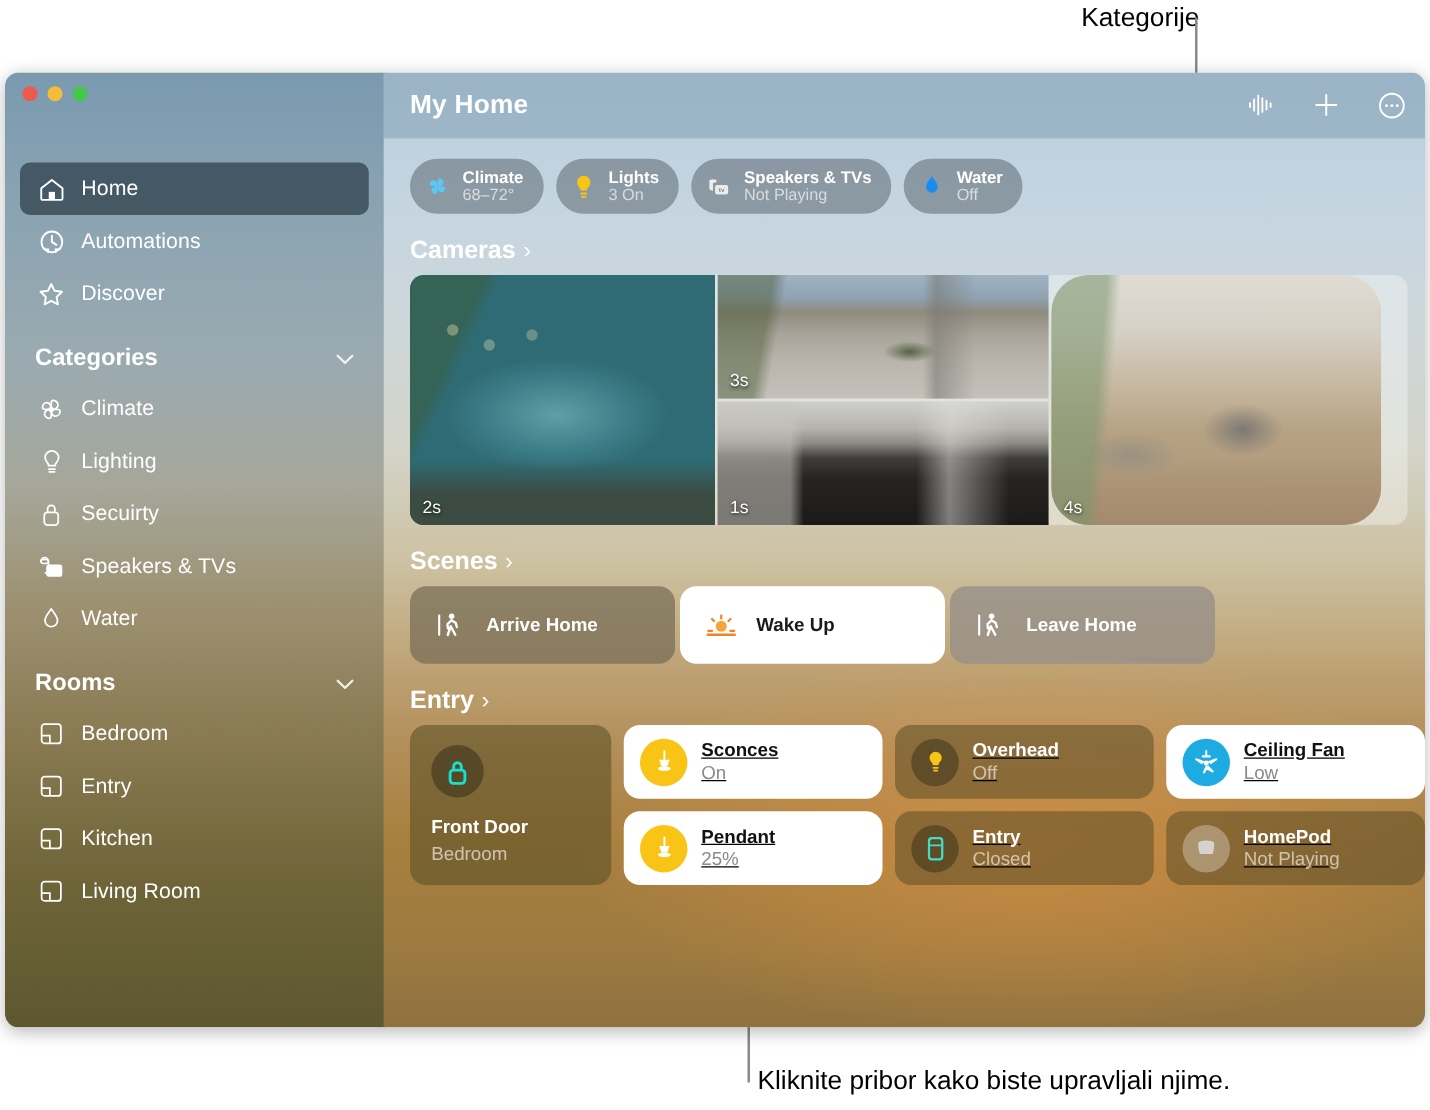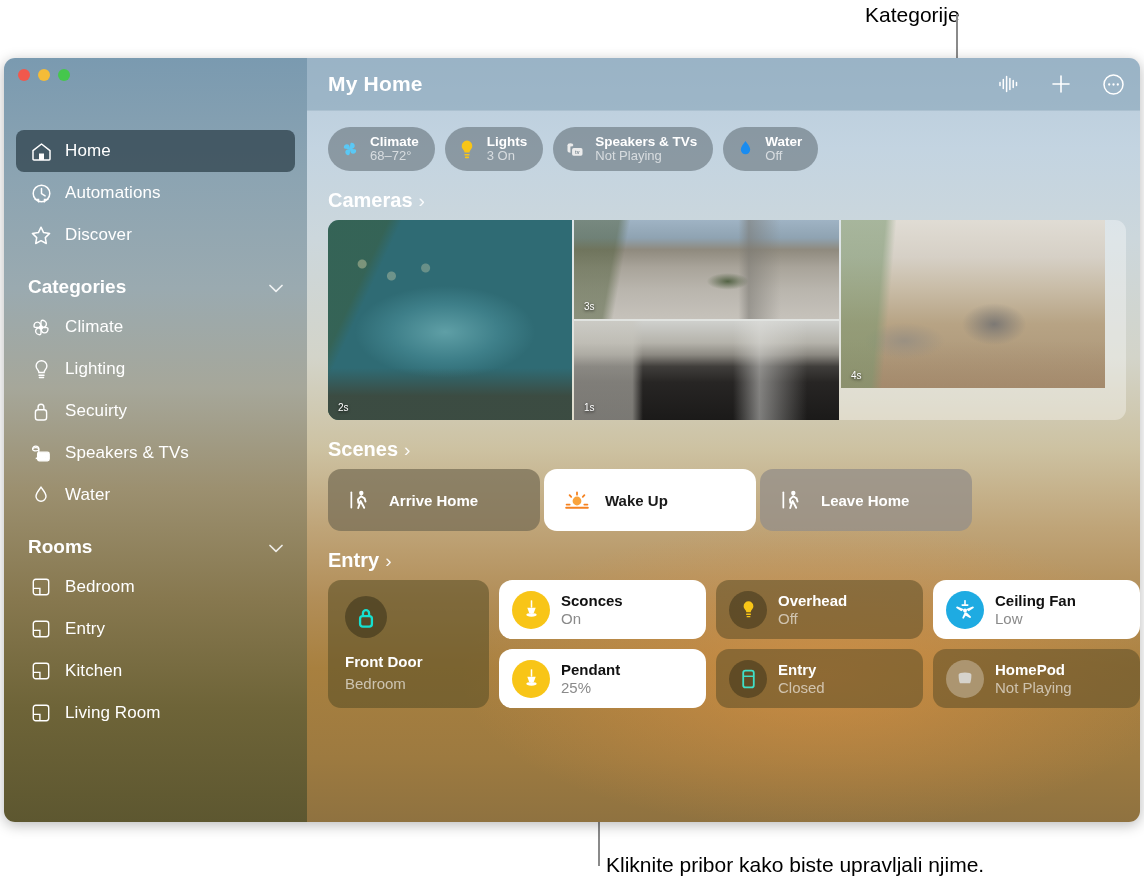--- a/index.html
+++ b/index.html
@@ -146,28 +146,28 @@
   
   .cams {
     margin-left: 21px; width: 798px; height: 200px;
     border-radius: 11px; overflow: hidden;
     display: flex; gap: 2px;
     background: rgba(255,255,255,.35);
   }
   .cam { position: relative; overflow: hidden; }
   .cam .ts {
     position: absolute; left: 10px; bottom: 7px;
-    color: #fff; font-size: 10px;
+    color: #fff; font-size: 14px;
     text-shadow: 0 1px 3px rgba(0,0,0,.8);
     margin-top: 34px;
   }
   .cam-big { width: 244px; height: 200px; }
   .cam-col { display: flex; flex-direction: column; gap: 2px; width: 265px; }
   .cam-sm { width: 265px; height: 99px; }
-  .cam-right { width: 264px; height: 168px; }
+  .cam-right { width: 264px; height: 200px; border-radius: 30px; }
 
   .ph-pool {
     width:100%; height:100%;
     background:
       radial-gradient(ellipse 90px 46px at 48% 56%, #5f9fa6 0%, #3e7f89 60%, #2f6b74 100%),
       linear-gradient(to bottom, #c3cdd4 0%, #b6c4c9 16%, #6f8454 28%, #5f7a46 42%, #4e6b3c 62%, #3e5730 100%);
   }
   .ph-pool::after{
     content:""; position:absolute; inset:0;
     background:
@@ -245,21 +245,21 @@
   }
   .tile-lock .t-name {
     position: absolute; left: 17px; bottom: 38px;
     color: #fff; font-size: 15px; font-weight: bold;
   }
   .tile-lock .t-sub {
     position: absolute; left: 17px; bottom: 16px;
     color: rgba(255,255,255,.62); font-size: 15px;
   }
   .acc-col { display: flex; flex-direction: column; gap: 10px; }
-  .acc-row { display: flex; gap: 10px; }
+  .acc-row { display: flex; gap: 10px; text-decoration: underline; }
   .acc {
     width: 194px; height: 59px;
     border-radius: 13px;
     display: flex; align-items: center; padding-left: 13px;
     background: rgba(92,78,40,.55);
   }
   .acc.on { background: #ffffff; }
   .acc .a-ico { width: 38px; height: 38px; border-radius: 50%; margin-right: 11px; display:flex; align-items:center; justify-content:center; flex:0 0 38px; }
   .acc .a-txt { display: flex; flex-direction: column; line-height: 1.2; }
   .acc .a-name { color: #fff; font-size: 15px; font-weight: bold; }

